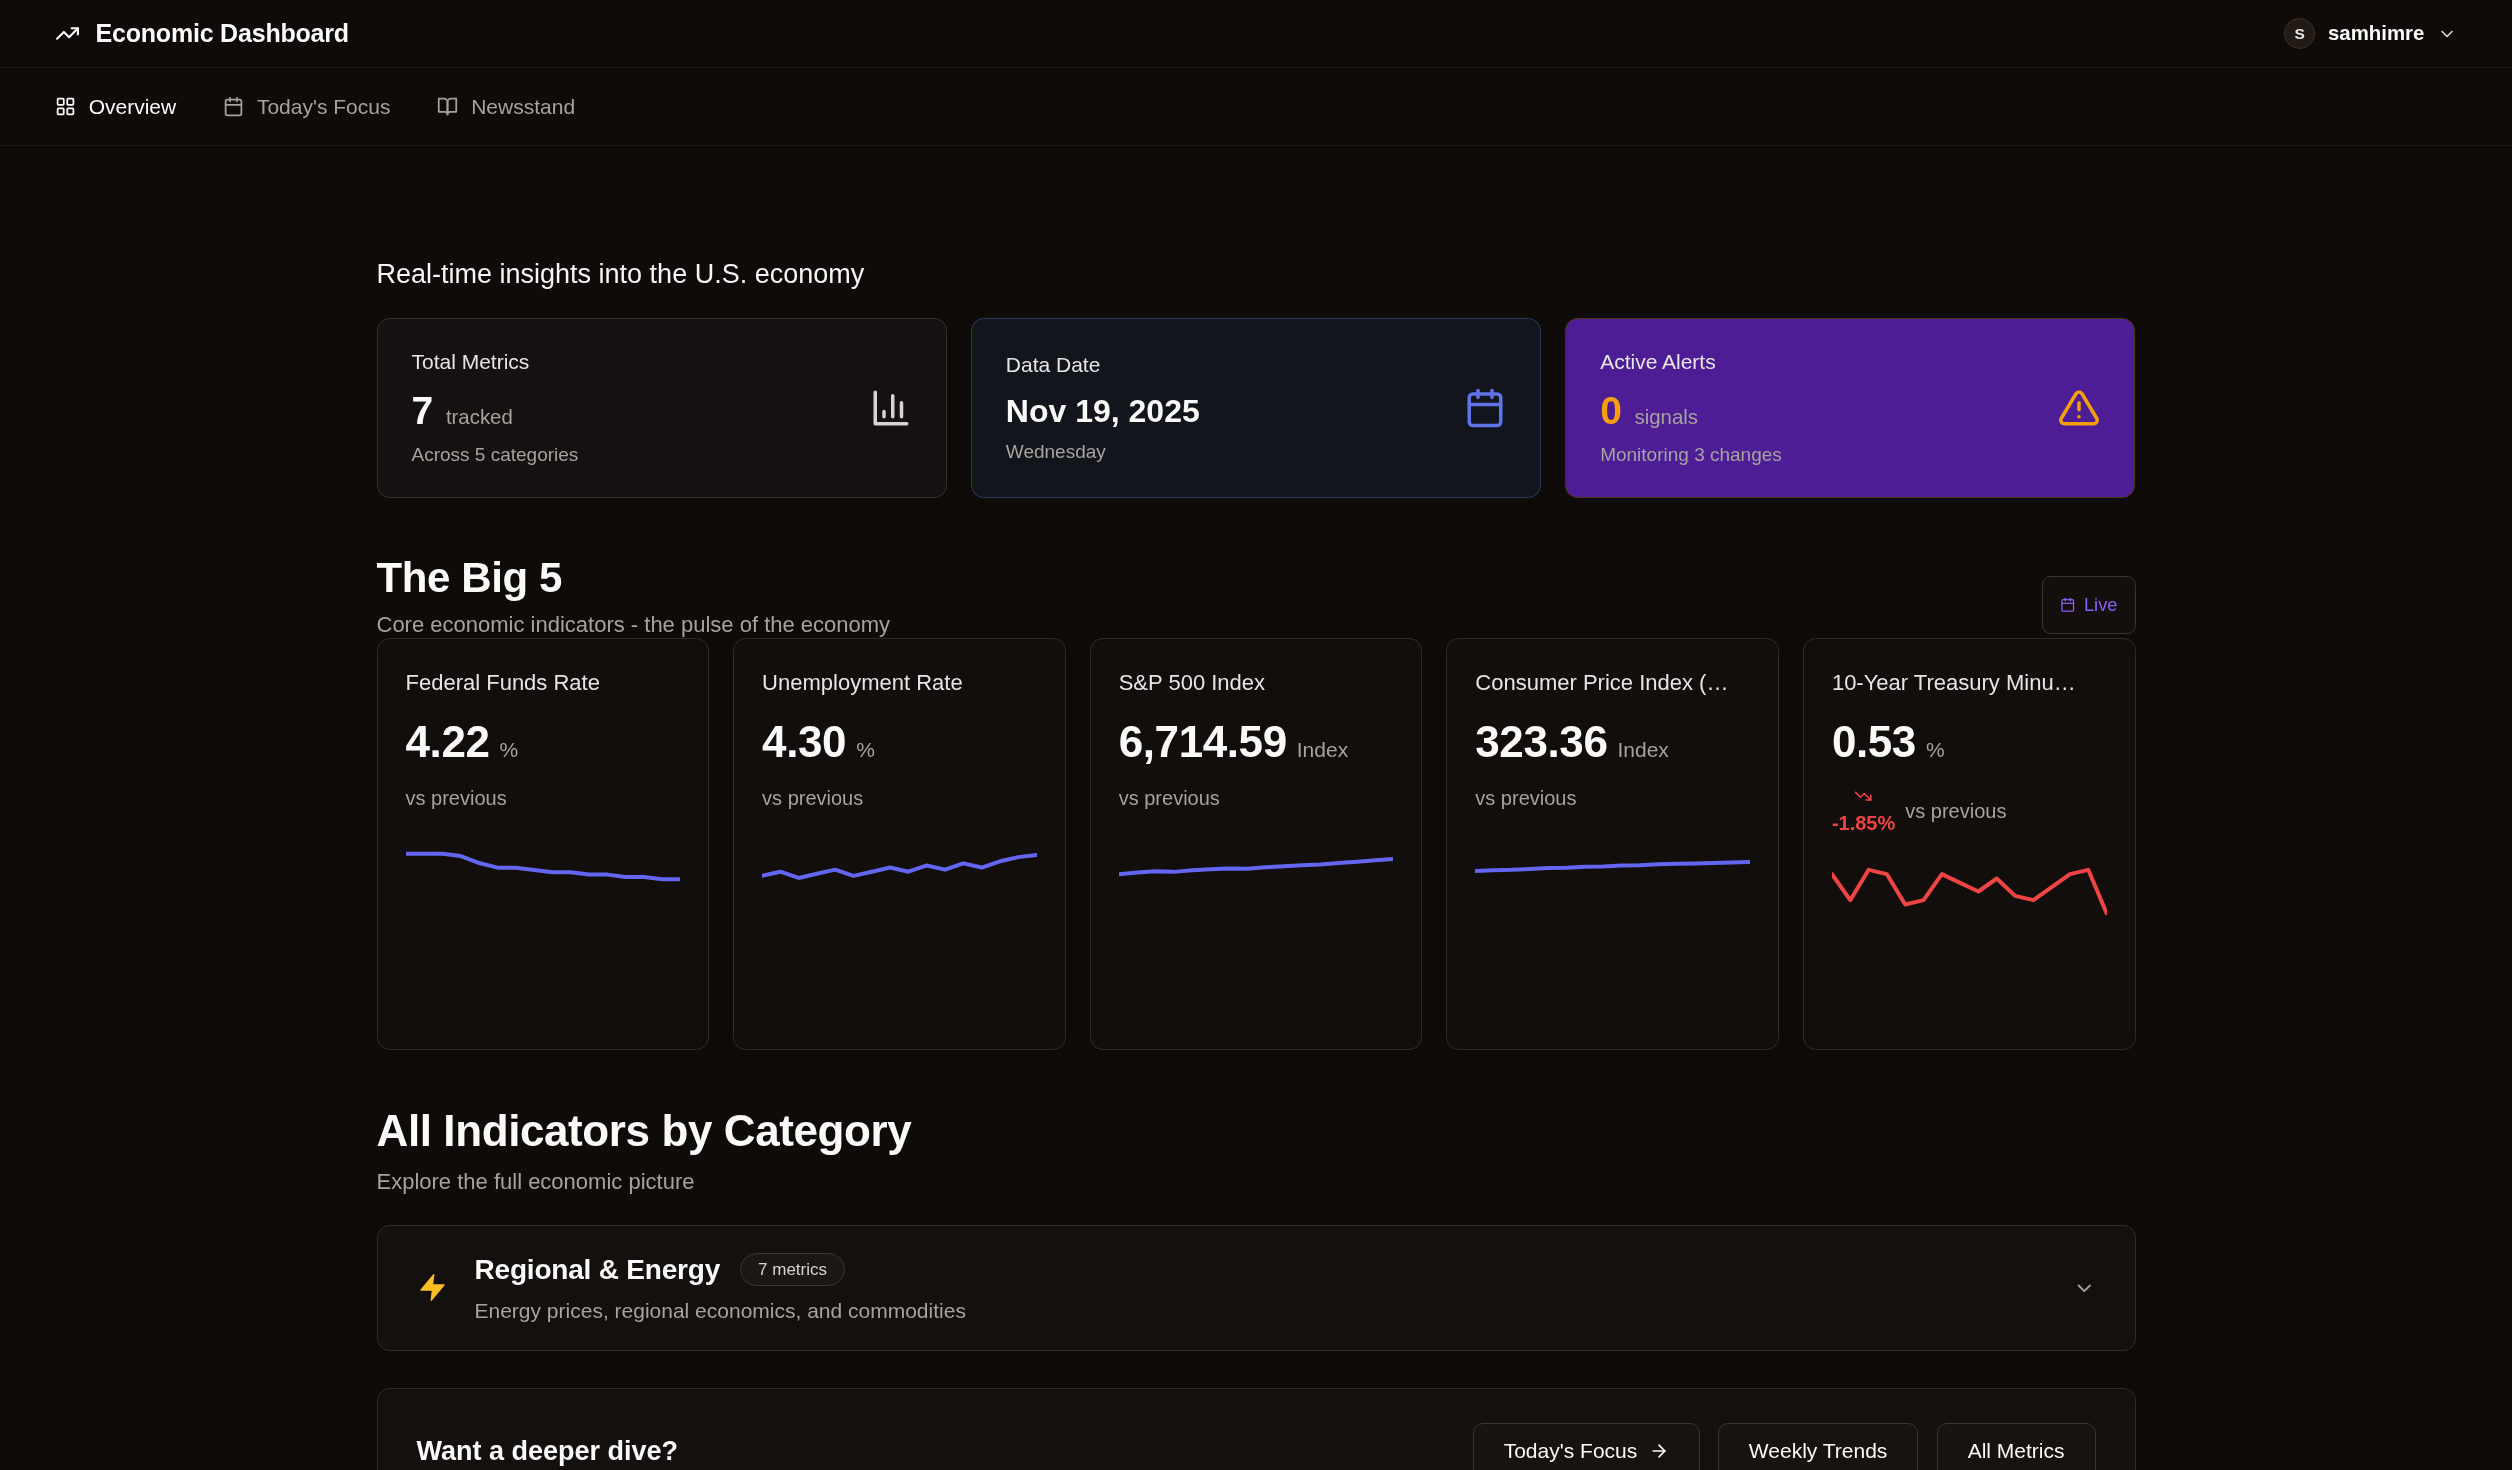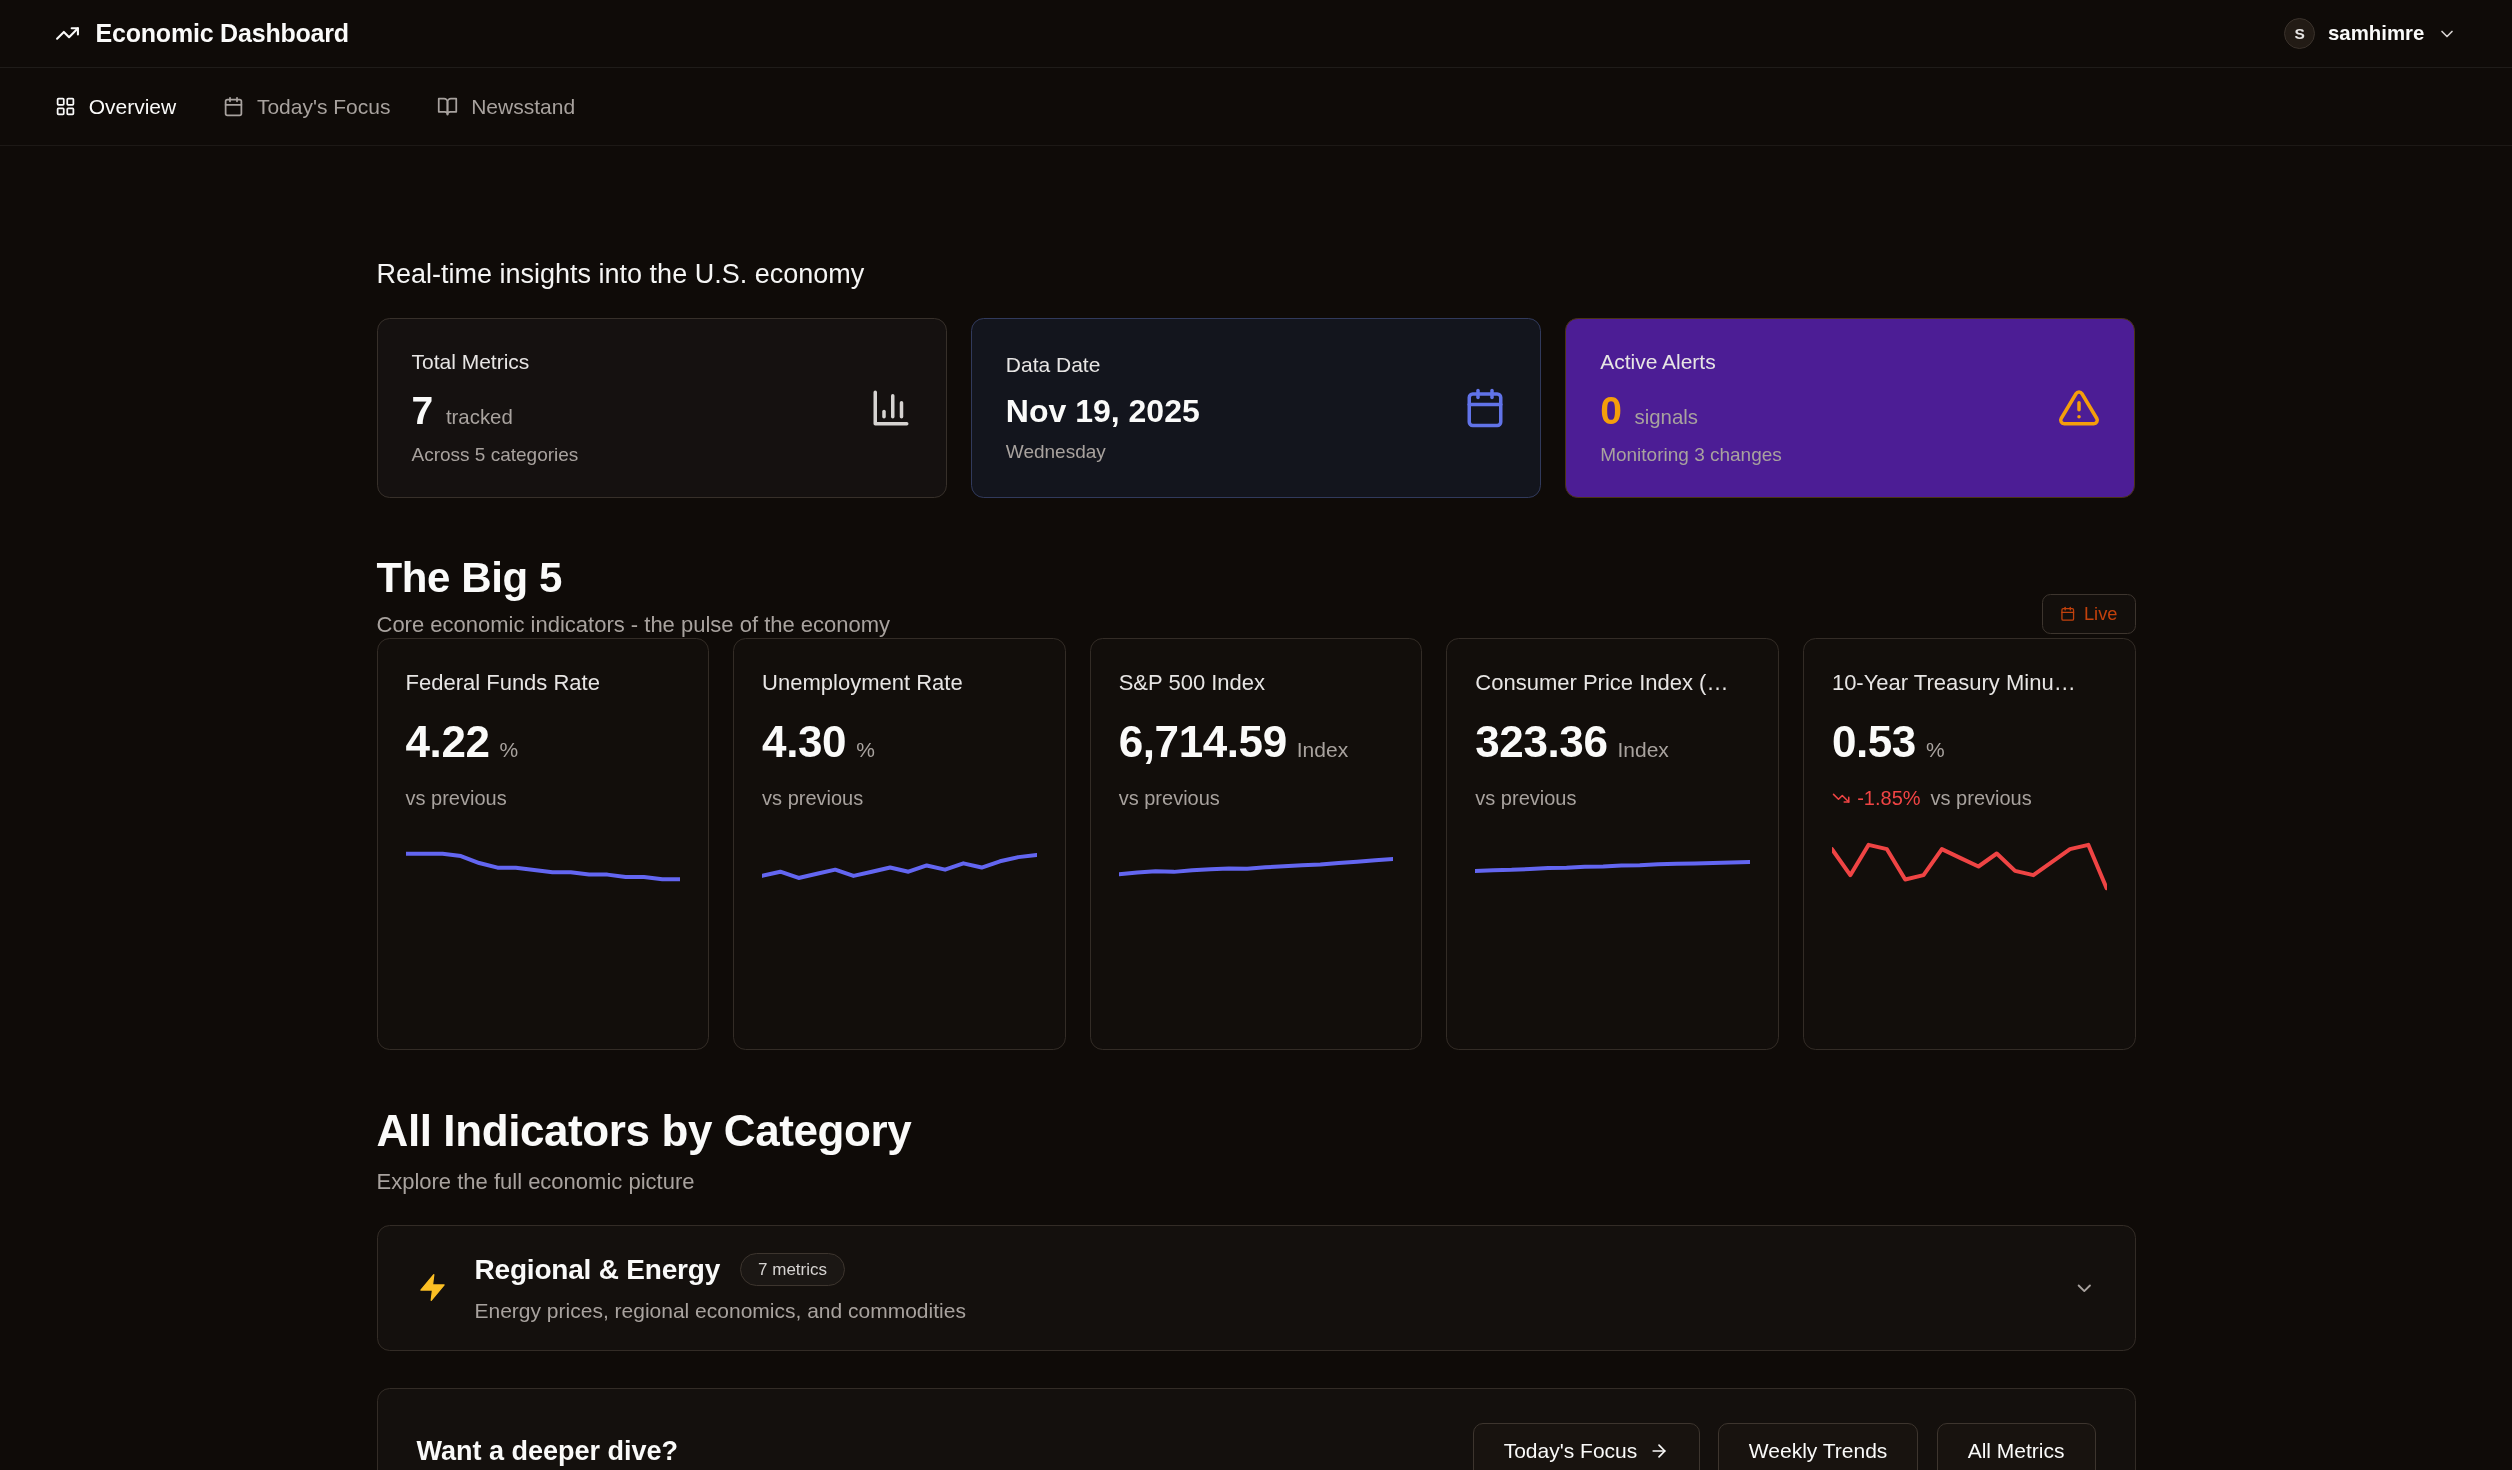--- a/index.html
+++ b/index.html
@@ -56,35 +56,35 @@
   .stat-sub { font-size:19px; color:#a8a29e; margin-top:11.3px; }
   .stat-icon-metrics { color:#d6d3d1; }
   .stat-icon-date { color:#6173e8; }
   .stat-icon-alert { color:#f59e0b; }
 
   
   .section-head { display:flex; justify-content:space-between; align-items:flex-end; margin-top:56px; }
   .big5-title { font-size:42px; font-weight:700; letter-spacing:-0.4px; }
   .big5-sub { font-size:22px; color:#a8a29e; margin-top:10px; }
   .live-badge {
-    display:flex; align-items:center; gap:8.5px; font-size:18.3px; color:#c2410c;
-    border:0.7px solid #3d352e; border-radius:8.5px; padding:8px 17px;
+    display:flex; align-items:center; gap:8.5px; font-size:18.3px; color:#8b5cf6;
+    border:0.7px solid #3d352e; border-radius:8.5px; padding:17px 17px;
     background:rgba(255,255,255,0.02); cursor:default; margin-bottom:4.2px;
   }
   .big5-grid { display:grid; grid-template-columns:repeat(5,1fr); gap:24px; }
   .metric-card {
     height:412px; border:0.7px solid #332c26; border-radius:12.7px; background:#120e0b;
     padding:31px 28px; cursor:pointer;
   }
   .metric-title { font-size:22px; color:#e7e5e4; white-space:nowrap; overflow:hidden; text-overflow:ellipsis; }
   .metric-value-row { display:flex; align-items:baseline; gap:10px; margin-top:21px; }
   .metric-value { font-size:44px; font-weight:700; letter-spacing:-0.4px; }
   .metric-unit { font-size:21px; color:#a8a29e; }
   .metric-change-row { display:flex; align-items:center; gap:10px; margin-top:20px; font-size:20px; color:#a8a29e; }
-  .change-neg { color:#ef4444; display:flex; align-items:center; gap:7px; font-weight:400; }
+  .change-neg { color:#ef4444; display:flex; align-items:center; gap:7px; font-weight:700;flex-direction:column; }
   .spark { width:100%; height:51px; margin-top:31px; }
 
   
   .cat-title { font-size:44px; font-weight:700; letter-spacing:-0.4px; margin-top:56px; }
   .cat-sub { font-size:22px; color:#a8a29e; margin-top:13px; }
   .accordion {
     margin-top:30px; border:0.7px solid #332c26; border-radius:12.7px; background:#14100d;
     padding:27px 39px; display:flex; align-items:center; gap:27px; cursor:pointer;
   }
   .acc-zap { color:#fbbf24; }

